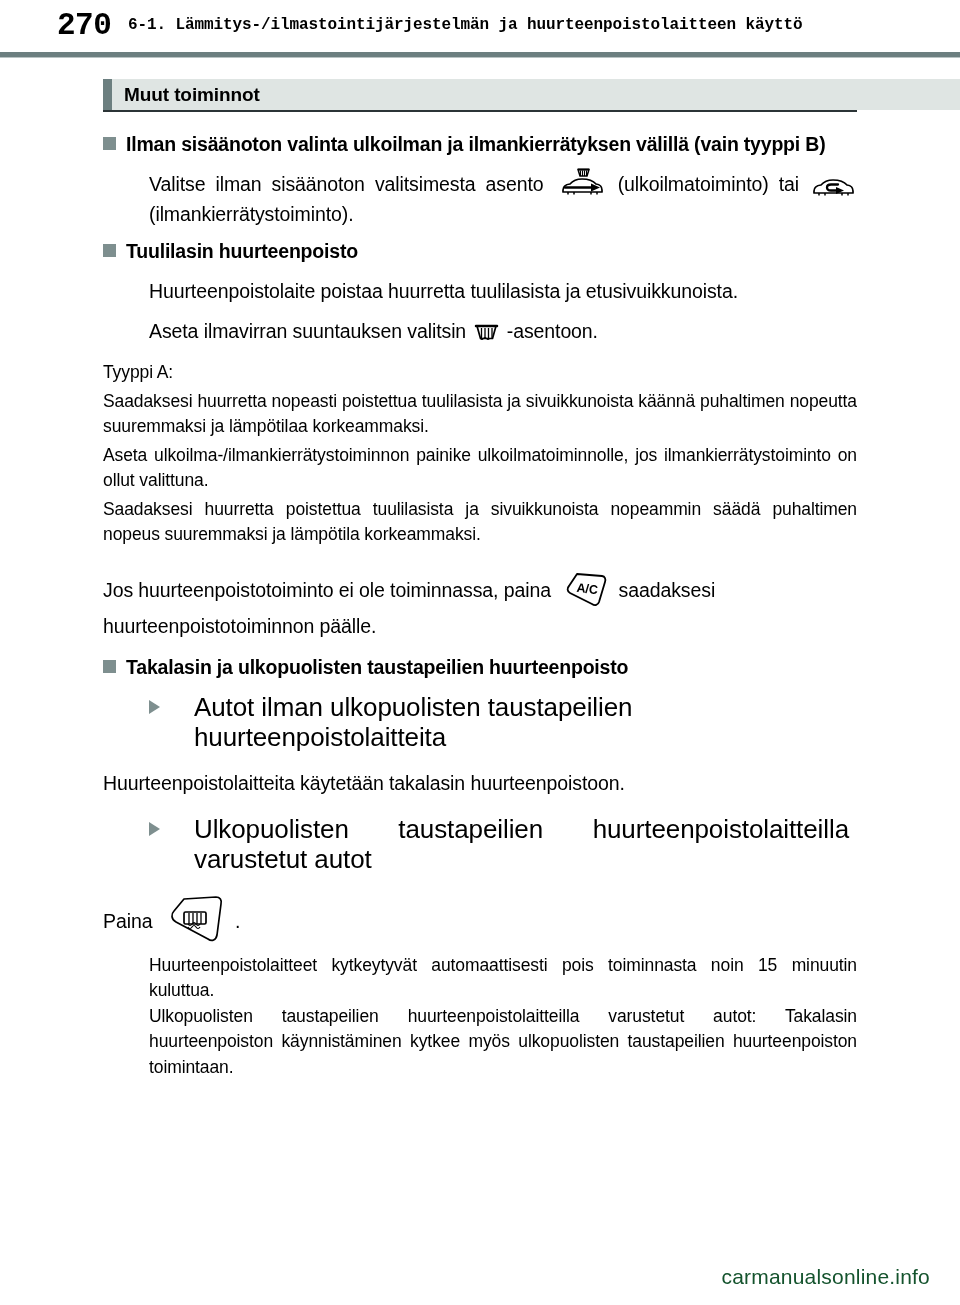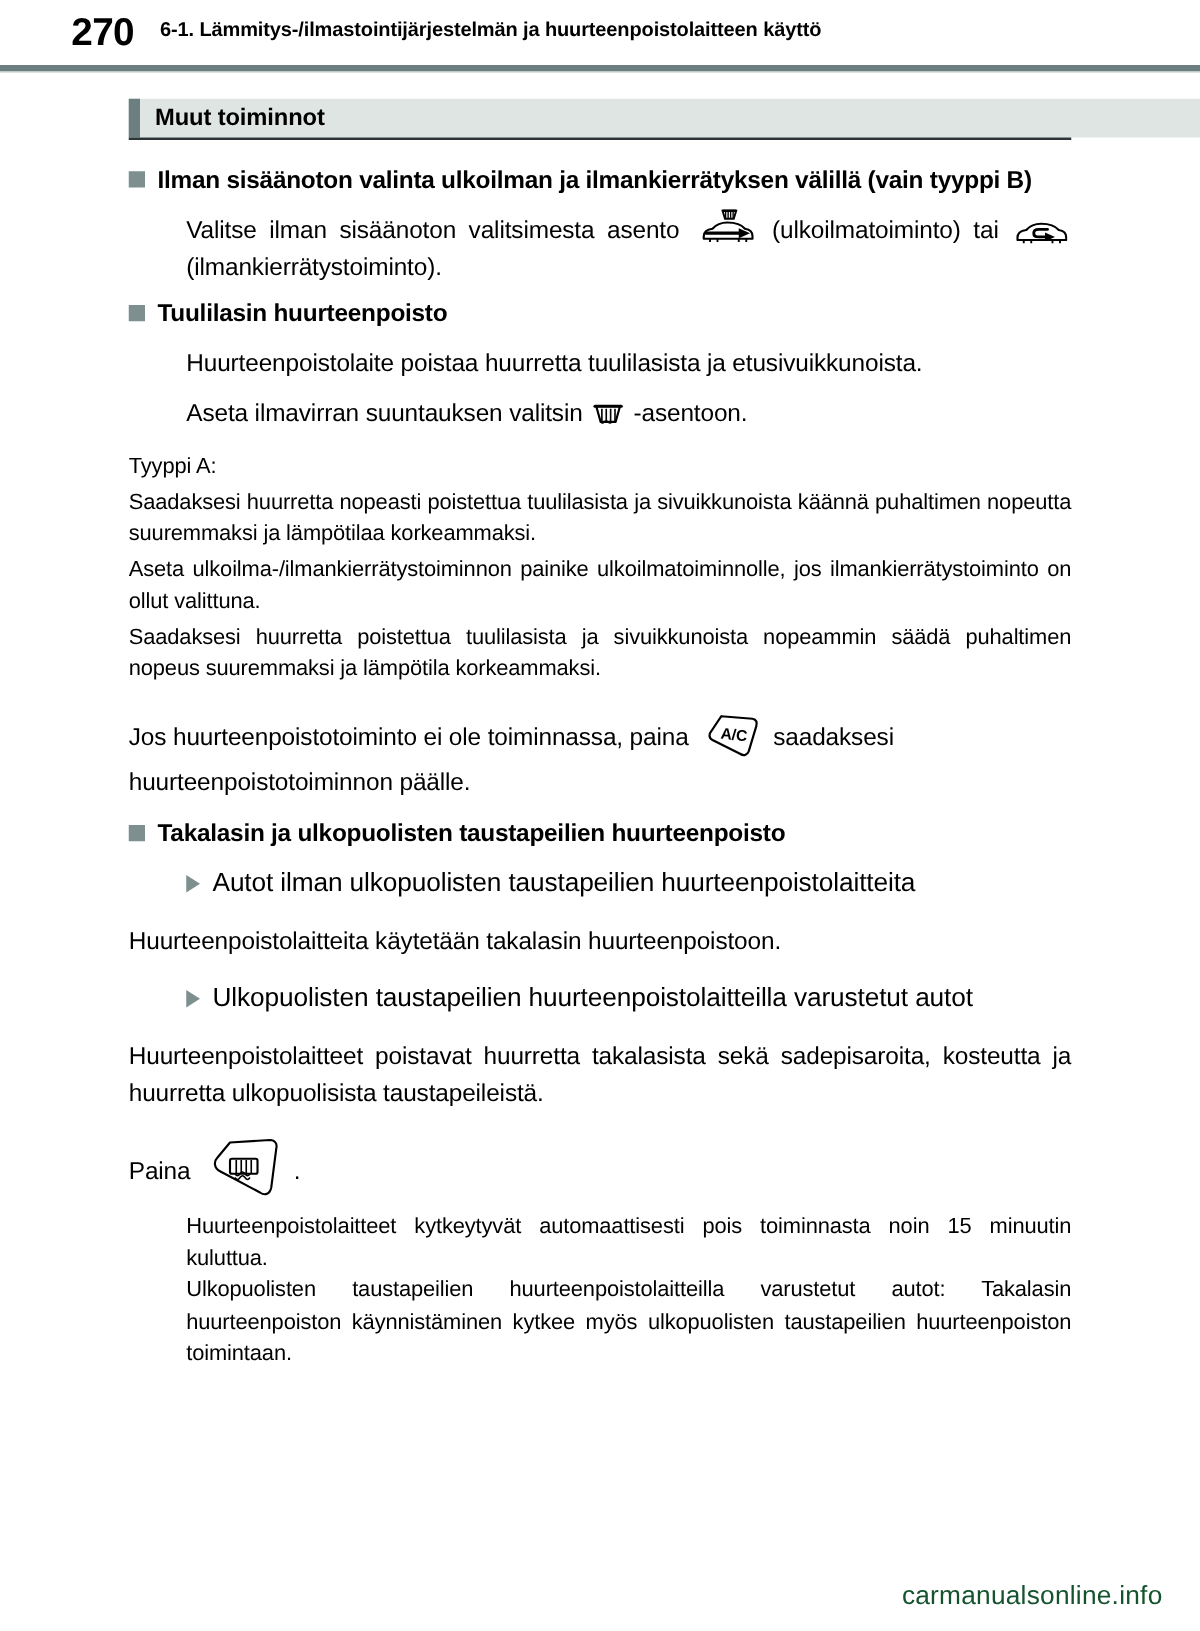--- a/index.html
+++ b/index.html
@@ -15,20 +15,21 @@
     color: #000000;
     overflow: hidden;
   }
 
   
   .page-header {
     position: absolute;
     left: 0; top: 0;
     width: 960px;
     height: 75px;
+    font-family: Liberation Mono, monospace;
   }
   .page-number {
     position: absolute;
     left: 57px;
     top: 8px;
     font-size: 31px;
     font-weight: bold;
     letter-spacing: -0.5px;
   }
   .header-title {
@@ -130,24 +131,25 @@
   .tri-bullet {
     width: 0; height: 0;
     border-top: 7px solid transparent;
     border-bottom: 7px solid transparent;
     border-left: 11px solid #7e8f8f;
     flex: 0 0 auto;
     margin-top: 8px;
     margin-right: 10px;
   }
   .tri-head-text {
-    font-size: 21px;
+    font-size: 26px;
     line-height: 30px;
     letter-spacing: -0.1px;
     max-width: 655px;
+    margin-left: 24px;
   }
 
   
   .p-indent {
     font-size: 19.5px;
     line-height: 30px;
     letter-spacing: -0.1px;
     margin-left: 46px;
     margin-top: 10px;
     text-align: justify;
@@ -310,21 +312,20 @@
       <span class="tri-head-text">Autot ilman ulkopuolisten taustapeilien huurteenpoistolaitteita</span>
     </div>
 
     <div class="p-flush nojust" style="margin-top:16px;">Huurteenpoistolaitteita käytetään takalasin huurteenpoistoon.</div>
 
     <div class="tri-head" style="margin-top:16px;">
       <span class="tri-bullet"></span>
       <span class="tri-head-text" style="text-align:justify; display:block;">Ulkopuolisten taustapeilien huurteenpoistolaitteilla varustetut autot</span>
     </div>
 
-    <div class="p-flush" style="margin-top:16px;">Huurteenpoistolaitteet poistavat huurretta takalasista sekä sadepisaroita, kosteutta ja huurretta ulkopuolisista taustapeileistä.</div>
 
     <div class="p-flush nojust" style="margin-top:24px; line-height:46px;">
       <span>Paina</span>
       <span class="ico ico-reardef">
         <svg viewBox="0 0 124 100" width="62" height="50" aria-hidden="true">
           <path d="M40 8 L104 4 C112 4 116 10 114 18 L106 80 C104 90 96 94 88 88 L24 54 C14 49 14 38 20 32 Z" fill="none" stroke="#000" stroke-width="3.4" stroke-linejoin="round"></path>
           <rect x="40" y="34" width="44" height="24" rx="3" fill="none" stroke="#000" stroke-width="3.4"></rect>
           <path d="M50 36 L50 58 M58 36 L58 58 M66 36 L66 58 M74 36 L74 58" stroke="#000" stroke-width="2.6"></path>
           <path d="M48 58 q4 6 8 0 q4 -6 8 0 q4 6 8 0" fill="none" stroke="#000" stroke-width="2.4"></path>
           <path d="M48 64 q4 6 8 0 q4 -6 8 0 q4 6 8 0" fill="none" stroke="#000" stroke-width="2.4"></path>

